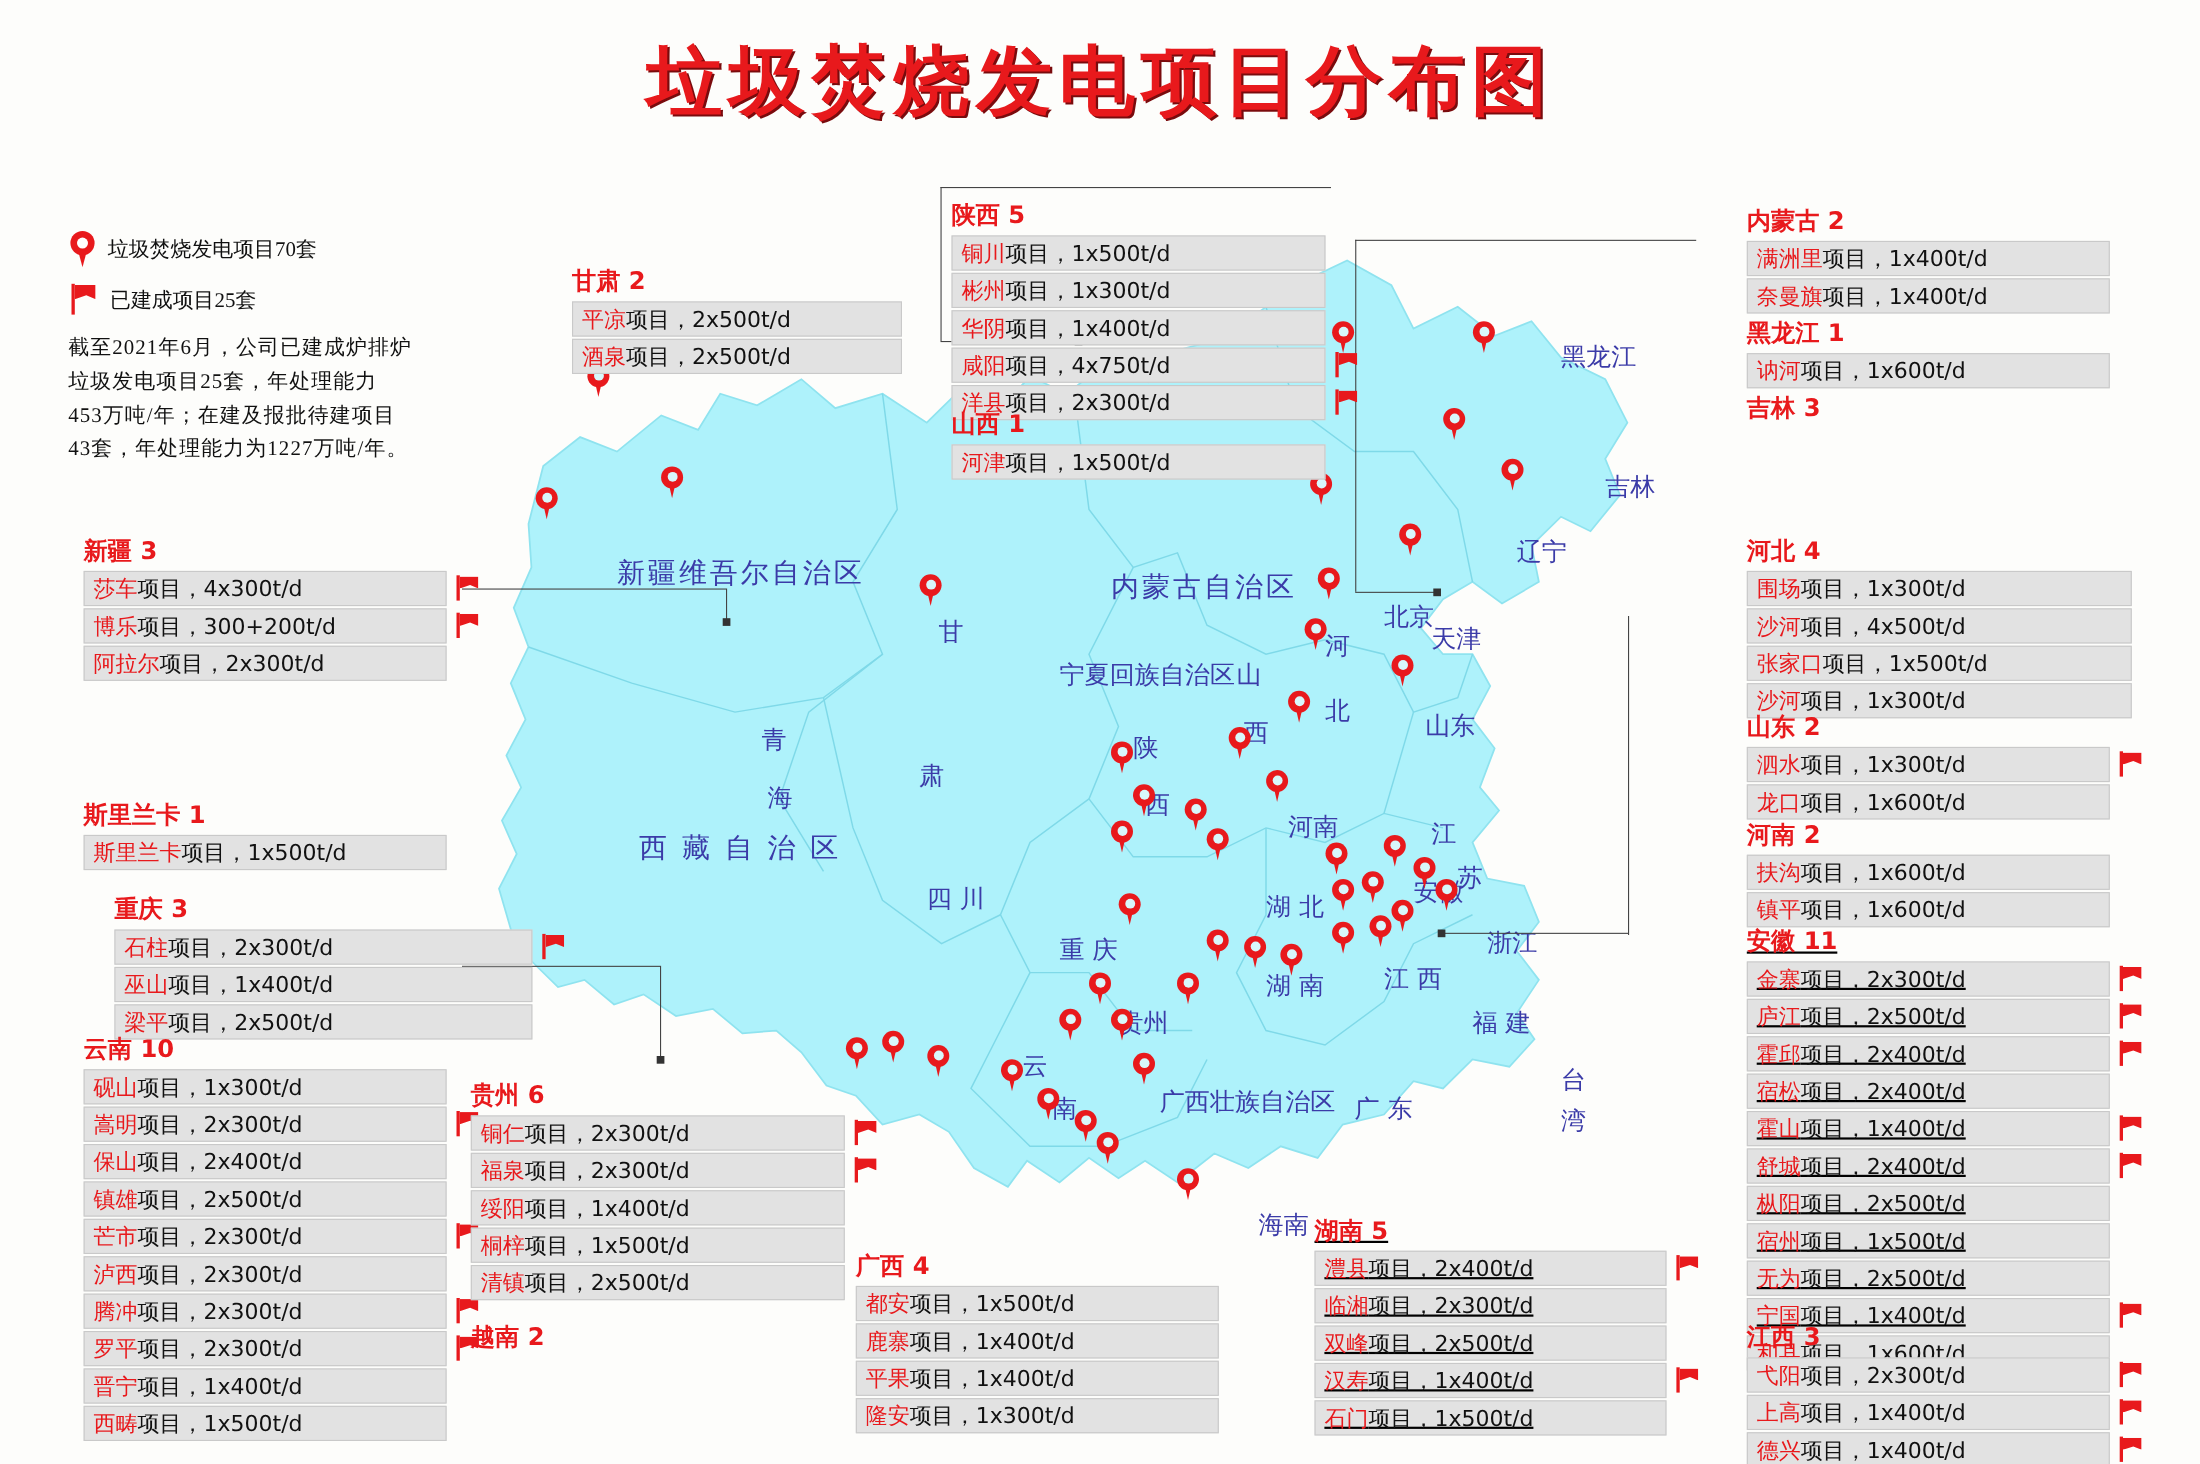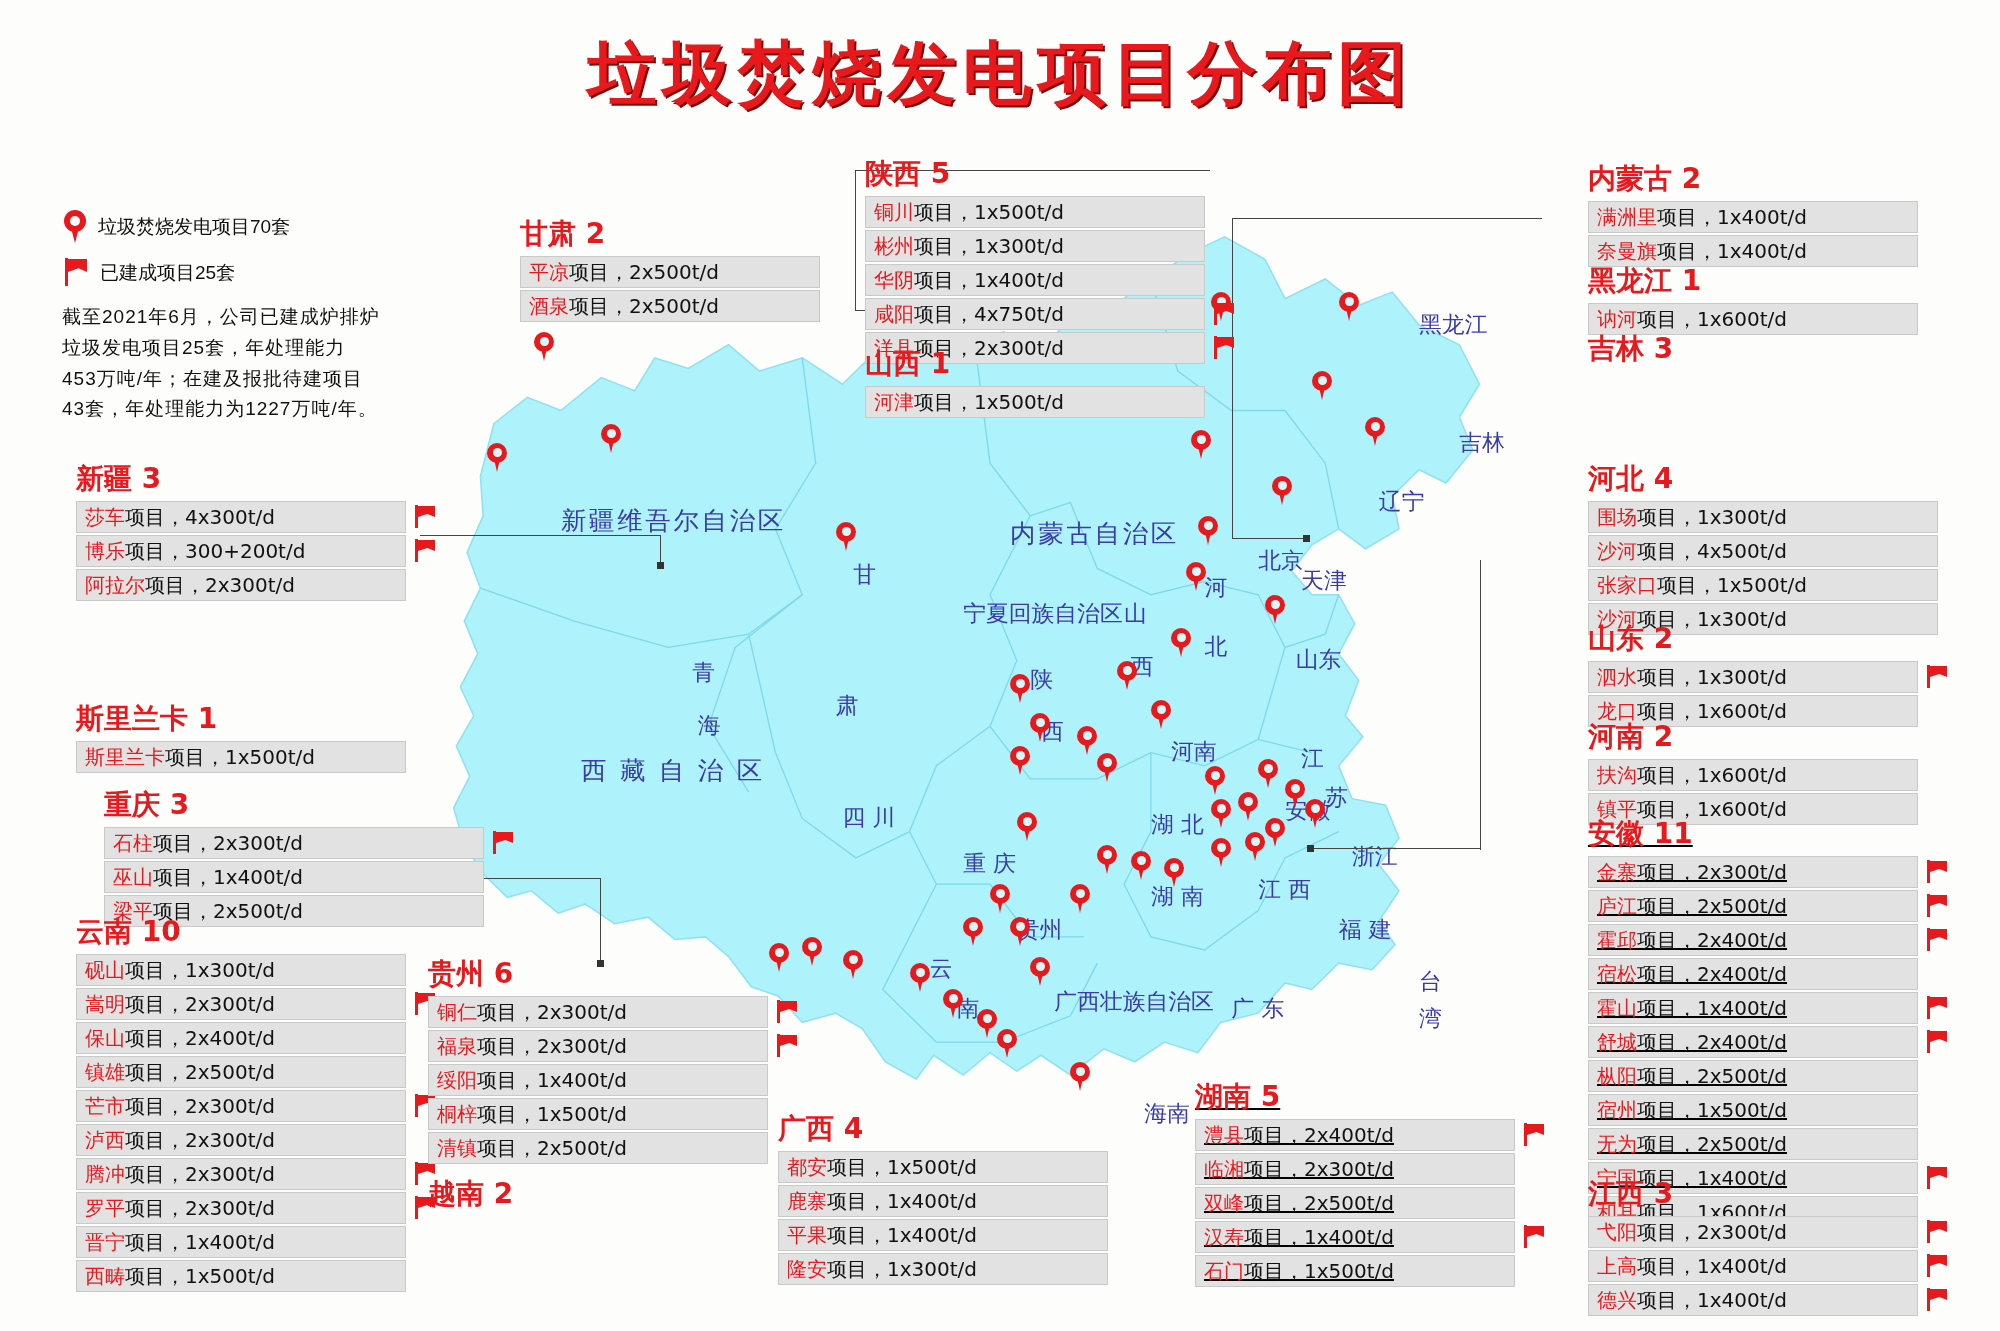--- a/index.html
+++ b/index.html
@@ -12,21 +12,21 @@
   }
   .title{
     position:absolute;top:28px;left:0;width:100%;
     text-align:center;
     font-family:"DejaVu Sans","Liberation Sans",sans-serif;
     font-size:69px;font-weight:bold;color:#e8191c;
     letter-spacing:6px;
     text-shadow:2px 2px 0 #7a0b0d;
   }
   
-  .legend{position:absolute;left:62px;top:210px;width:330px;}
+  .legend{position:absolute;left:62px;top:210px;width:330px;font-family:Liberation Serif, serif;}
   .legend-row{display:flex;align-items:center;margin-bottom:14px;}
   .legend-row .lbl{font-size:19px;color:#111;margin-left:10px;}
   .pin-ico{width:26px;height:34px;position:relative;display:inline-block;}
   .pin-ico:before{
     content:"";position:absolute;left:2px;top:0;width:22px;height:22px;border-radius:50%;
     background:#e8191c;
   }
   .pin-ico:after{
     content:"";position:absolute;left:9px;top:18px;width:0;height:0;
     border-left:4px solid transparent;border-right:4px solid transparent;border-top:15px solid #e8191c;
@@ -42,22 +42,23 @@
     margin-top:12px;font-size:19px;line-height:1.62;color:#111;letter-spacing:1px;
   }
   
   .map-wrap{position:absolute;left:400px;top:200px;width:1180px;height:1000px;}
   .map-svg{width:100%;height:100%;}
   .prov-label{font-size:17px;fill:#3b3ba8;font-family:"DejaVu Sans",sans-serif;}
   .prov-label.big{font-size:19px;letter-spacing:2px;}
   
   .card{position:absolute;}
   .card-title{
-    font-size:28px;color:#e8191c;font-weight:bold;margin-bottom:3px;
+    font-size:22px;color:#e8191c;font-weight:bold;margin-bottom:3px;
     font-family:"DejaVu Sans","Liberation Sans",sans-serif;
+    margin-top:26px;
   }
   .row{
     background:#e2e2e2;border:1px solid #c9c9c9;
     height:30px;line-height:30px;
     font-size:20px;color:#111;
     padding:0 8px;margin-bottom:2px;
     white-space:nowrap;position:relative;
     font-family:"DejaVu Sans","Liberation Sans",sans-serif;
   }
   .row .nm{color:#e8191c;}

